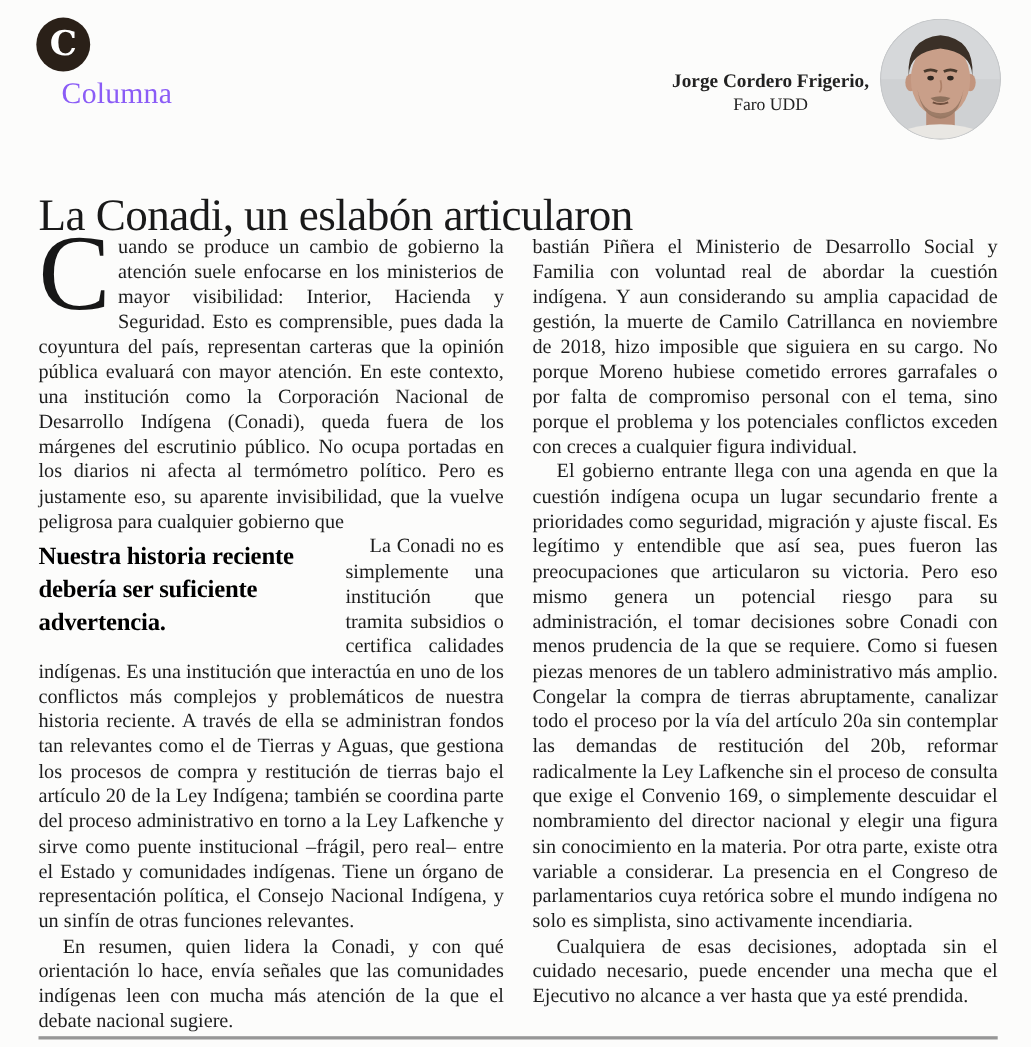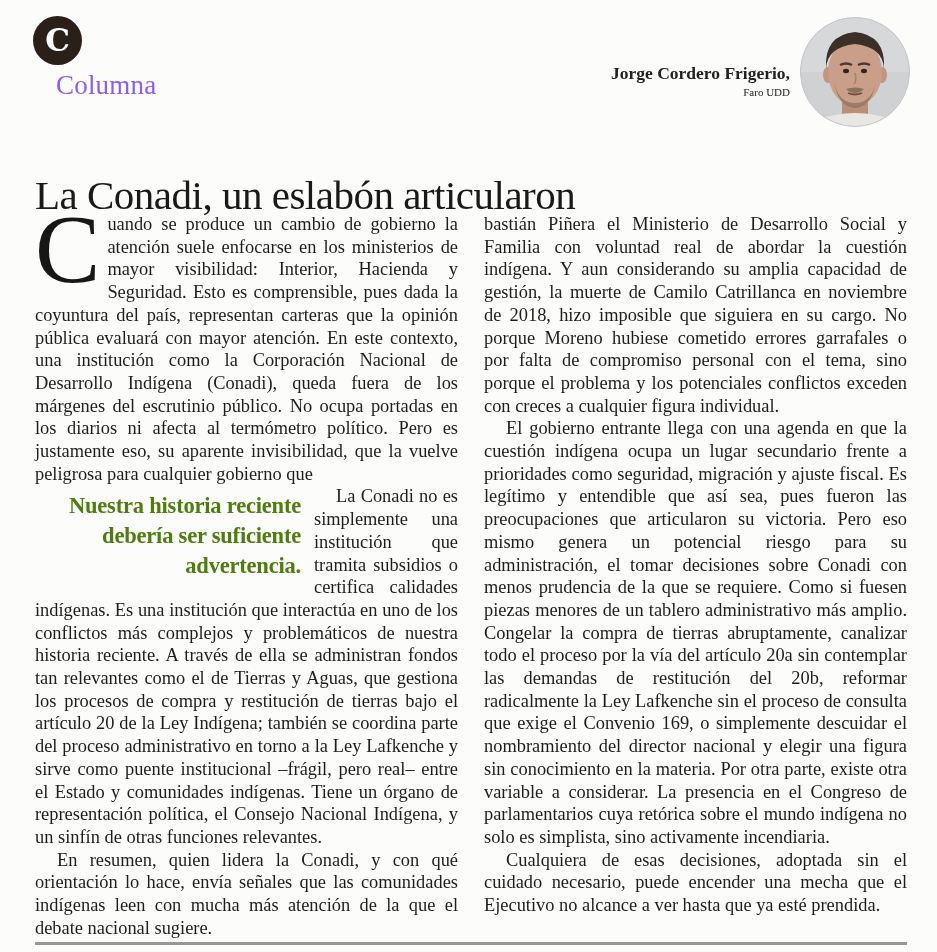--- a/index.html
+++ b/index.html
@@ -28,21 +28,21 @@
     position: absolute; left: 33px; top: 70px;
     font-size: 27px; color: #8b5cf6; letter-spacing: 0.2px; margin-left: 23px;
   }
 
   
   .byline {
     position: absolute; right: 147px; top: 63px;
     text-align: right; color: #222222; line-height: 1.25;
   }
   .byline .author { font-size: 17.5px; font-weight: bold; }
-  .byline .affil  { font-size: 11px; margin-top: 1px; }
+  .byline .affil  { font-size: 16px; margin-top: 1px; text-align: center; }
   .avatar {
     position: absolute; right: 27px; top: 17px;
     width: 110px; height: 110px; border-radius: 50%;
     overflow: hidden; display: block;
   }
 
   
   .headline {
     position: absolute; left: 35px; top: 146px;
     font-size: 41px; line-height: 1.1; color: #191919;
@@ -62,21 +62,21 @@
   .col p.indent { text-indent: 22px; }
 
   .dropcap {
     float: left; font-size: 98px; line-height: 66px; height: 66px;
     padding: 3px 7px 0 0; color: #171717; font-weight: 400;
   }
   .pullquote {
     display: block; float: left; clear: left;
     width: 266px; margin: 6px 13px 3px 0;
     font-size: 22.5px; line-height: 1.32; font-weight: bold;
-    letter-spacing: -0.2px; text-align: right; color: #4d7c0f;
+    letter-spacing: -0.2px; text-align: left; color: #000000;
   }
 
   .bottom-rule {
     position: absolute; left: 35px; right: 30px; top: 942px;
     height: 3px; background: #979797;
   }
 </style>
 </head>
 <body>
 

